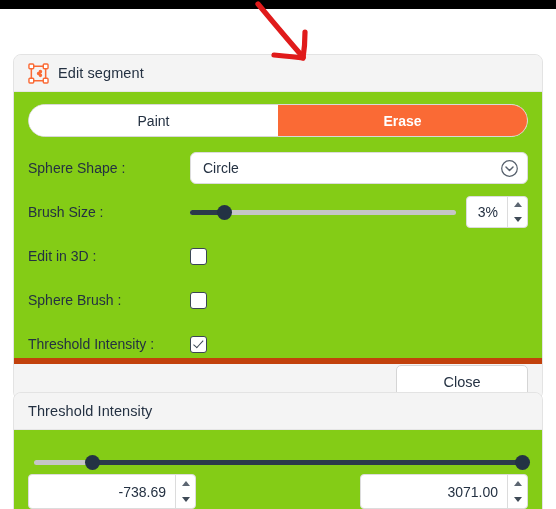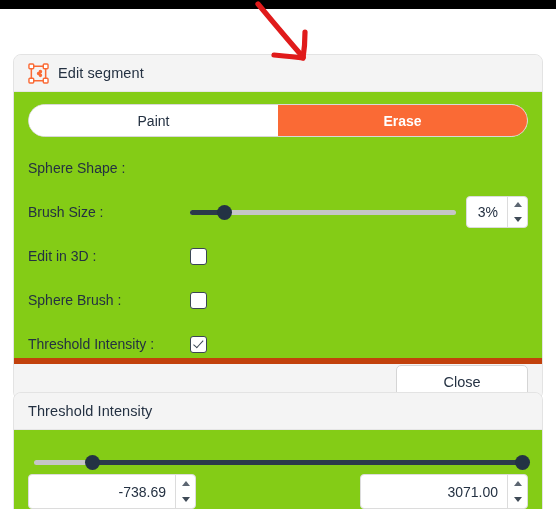--- a/index.html
+++ b/index.html
@@ -313,20 +313,27 @@
 
   <div class="panel-body">
 
     <div class="mode-toggle">
       <div class="mode-btn">Paint</div>
       <div class="mode-btn active">Erase</div>
     </div>
 
     <div class="row">
       <span class="row-label">Sphere Shape :</span>
+      <div class="select-box">
+        <span class="select-value">Circle</span>
+        <svg class="chev" viewBox="0 0 20 20">
+          <circle cx="10" cy="10" r="8.2" fill="none" stroke="#56606c" stroke-width="1.3"></circle>
+          <path d="M6.3 8.4 L10 12.1 L13.7 8.4" fill="none" stroke="#56606c" stroke-width="1.5" stroke-linecap="round" stroke-linejoin="round"></path>
+        </svg>
+      </div>
     </div>
 
     <div class="row">
       <span class="row-label">Brush Size :</span>
       <div class="slider-wrap">
         <div class="track"></div>
         <div class="track-fill" id="bs-fill" style="width: 13%;"></div>
         <div class="handle" id="bs-handle" style="left: calc(13% - 7.5px);"></div>
       </div>
       <div class="spin" style="width:62px">

